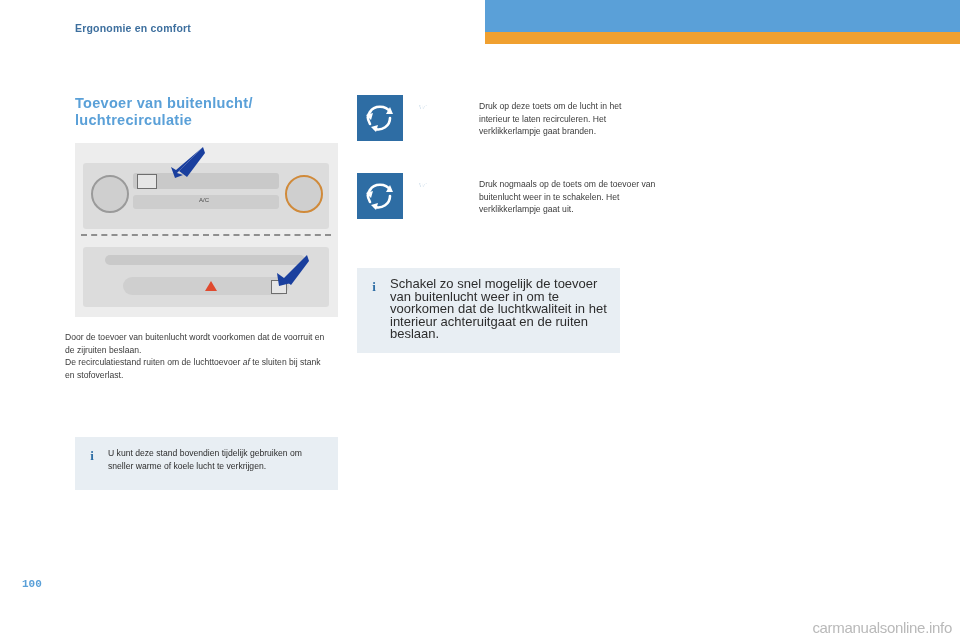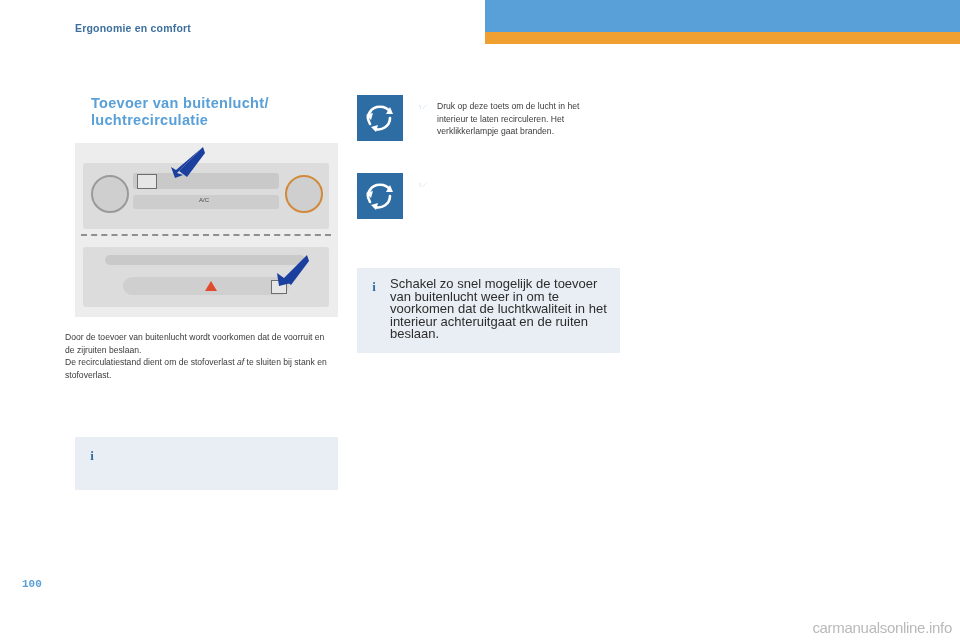--- a/index.html
+++ b/index.html
@@ -81,21 +81,20 @@
   .section-title {
     position: absolute;
     left: 75px;
     top: 95px;
     width: 270px;
     font-size: 14.5px;
     font-weight: bold;
     color: #5aa0d8;
     line-height: 17px;
     letter-spacing: 0.3px;
-    margin-left: 16px;
   }
 
   .figure {
     position: absolute;
     left: 75px;
     top: 143px;
     width: 263px;
     height: 174px;
     background: #ededed;
     overflow: hidden;
@@ -157,20 +156,21 @@
   .action-hand {
     position: absolute;
     font-size: 9px;
     color: #2e6da4;
   }
   .action-text {
     position: absolute;
     font-size: 8.6px;
     line-height: 12.6px;
     color: #3b3b3b;
+    margin-left: 42px;
   }
 
   .info-box {
     position: absolute;
     left: 357px;
     top: 268px;
     width: 263px;
     height: 85px;
     background: #e8eef3;
   }
@@ -254,25 +254,26 @@
     <path d="M36 2 L12 26 L20 32 L38 8 Z" fill="#1a3f9e"></path>
   </svg>
   <svg class="arrow-blue" style="left:198px; top:110px;" width="40" height="34" viewBox="0 0 40 34">
     <path d="M34 2 L10 26 L18 32 L36 8 Z" fill="#1a3f9e"></path>
     <polygon points="6,33 4,20 18,30" fill="#1a3f9e"></polygon>
   </svg>
 </div>
 
 <div class="body-text">
   <span>Door de toevoer van buitenlucht wordt voorkomen dat de voorruit en de zijruiten beslaan.</span><br>
-  <span>De recirculatiestand dient om de stofoverlast </span><span class="ital">af</span><span> te sluiten bij stank en stofoverlast.</span>
+  <span>De recirculatiestand ruiten om de luchttoevoer </span><span class="ital">af</span><span> te sluiten bij stank en stofoverlast.</span>
 </div>
 
 <div class="note-box">
   <div class="note-icon">i</div>
+  <div class="note-text">U kunt deze stand bovendien tijdelijk gebruiken om sneller warme of koele lucht te verkrijgen.</div>
 </div>
 
 <div class="action-row" style="left:357px; top:95px; width:263px; height:60px;">
   <div class="action-icon">
     <svg width="46" height="46" viewBox="0 0 46 46">
       <g fill="none" stroke="#ffffff" stroke-width="2.6" stroke-linecap="round">
         <path d="M13 17 C17 10, 29 10, 33 17"></path>
         <path d="M33 23 C33 31, 25 36, 18 34"></path>
         <path d="M13 29 C10 23, 10 21, 13 17"></path>
       </g>
@@ -292,20 +293,21 @@
         <path d="M13 17 C17 10, 29 10, 33 17"></path>
         <path d="M33 23 C33 31, 25 36, 18 34"></path>
         <path d="M13 29 C10 23, 10 21, 13 17"></path>
       </g>
       <polygon points="33,12 36,19 29,19" fill="#ffffff"></polygon>
       <polygon points="19,37 14,32 21,30" fill="#ffffff"></polygon>
       <polygon points="9,20 16,18 14,25" fill="#ffffff"></polygon>
     </svg>
   </div>
   <div class="action-hand" style="left:62px; top:7px;">☞</div>
+  <div class="action-text" style="left:80px; top:5px; width:178px;">Druk nogmaals op de toets om de toevoer van buitenlucht weer in te schakelen. Het verklikkerlampje gaat uit.</div>
 </div>
 
 <div class="info-box">
   <div class="note-icon">i</div>
   <div class="note-text">Schakel zo snel mogelijk de toevoer van buitenlucht weer in om te voorkomen dat de luchtkwaliteit in het interieur achteruitgaat en de ruiten beslaan.</div>
 </div>
 
 <div class="page-number">100</div>
 <div class="watermark">carmanualsonline.info</div>
 

